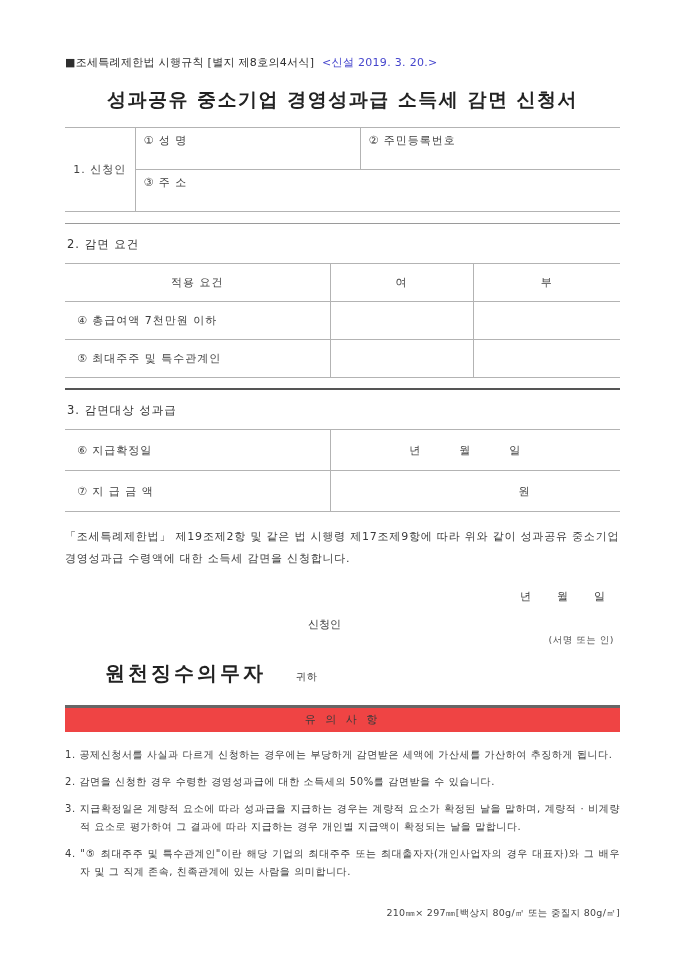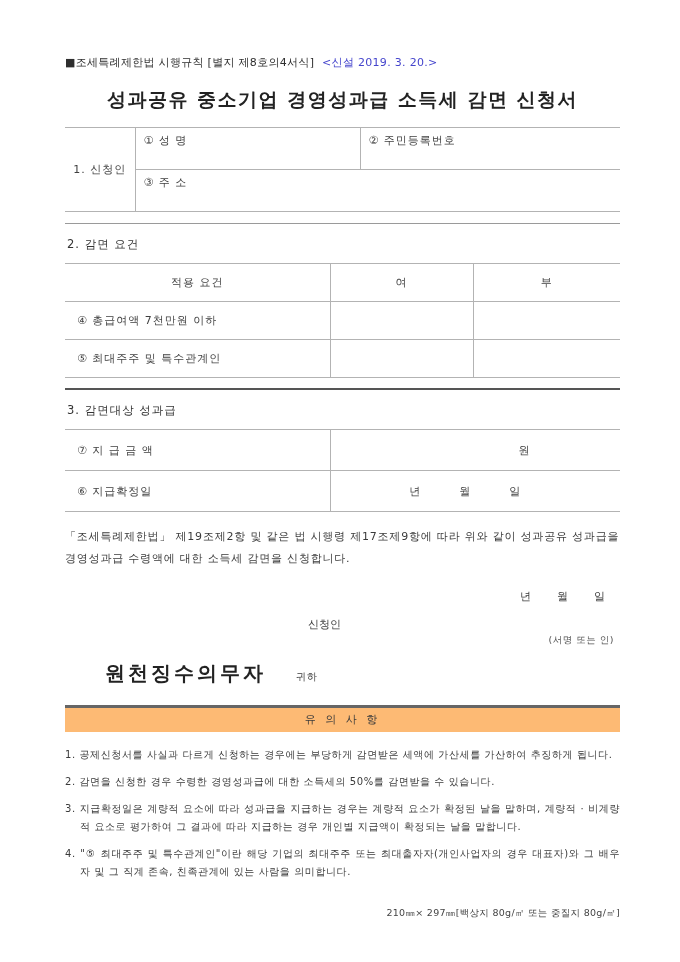--- a/index.html
+++ b/index.html
@@ -60,21 +60,21 @@
   .date-line { margin-top:19px; text-align:right; font-size:11px; padding-right:15px; color:#3a3a3a; }
   .date-line span { margin-left:26px; }
   .applicant-line { margin-top:13px; text-align:center; font-size:11px; color:#3a3a3a; }
   .applicant-line span { position:relative; left:-18px; }
   .sign-note { margin-top:2px; text-align:right; font-size:9.5px; color:#555; padding-right:6px; letter-spacing:0.5px; }
   .recipient-line { margin-top:13px; padding-left:40px; }
   .recipient-line .who { font-size:20px; font-weight:bold; letter-spacing:3px; color:#222; }
   .recipient-line .hon { font-size:10px; margin-left:25px; color:#3a3a3a; letter-spacing:1px; }
   
   .notice-bar {
-    margin-top:18px; height:27px; background:#fdba74;
+    margin-top:18px; height:27px; background:#ef4444;
     border-top:3px solid #666;
     text-align:center; line-height:24px;
     font-size:11px; letter-spacing:3px; color:#3a3a3a;
   }
   .notes { margin-top:14px; }
   .note-item {
     font-size:10px; line-height:1.8; letter-spacing:0.6px; color:#3a3a3a;
     margin-bottom:9px; padding-left:15px; text-indent:-15px;
     text-align:justify;
   }
@@ -150,35 +150,35 @@
 
   <div class="sec-head">3. 감면대상 성과급</div>
 
   <table class="form t3">
     <colgroup>
         <col style="width:265px">
         <col style="width:290px">
       </colgroup>
     <tbody>
         <tr>
+      <td class="no-l lbl">⑥ 지급확정일</td>
+      <td class="ymd">
+        <span>년</span><span>월</span><span>일</span>
+      </td>
+    </tr>
+    <tr>
       <td class="no-l lbl">⑦ 지 급 금 액</td>
       <td class="won">
         <span>원</span>
       </td>
     </tr>
-    <tr>
-      <td class="no-l lbl">⑥ 지급확정일</td>
-      <td class="ymd">
-        <span>년</span><span>월</span><span>일</span>
-      </td>
-    </tr>
   </tbody>
     </table>
 
-  <div class="decl">「조세특례제한법」  제19조제2항 및 같은 법 시행령 제17조제9항에 따라 위와 같이 성과공유 성과급을 경영성과급 수령액에 대한 소득세 감면을 신청합니다.</div>
+  <div class="decl">「조세특례제한법」  제19조제2항 및 같은 법 시행령 제17조제9항에 따라 위와 같이 성과공유 중소기업 경영성과급 수령액에 대한 소득세 감면을 신청합니다.</div>
 
   <div class="date-line">
     <span>년</span><span>월</span><span>일</span>
   </div>
 
   <div class="applicant-line">
     <span>신청인</span>
   </div>
 
   <div class="sign-note">(서명 또는 인)</div>

